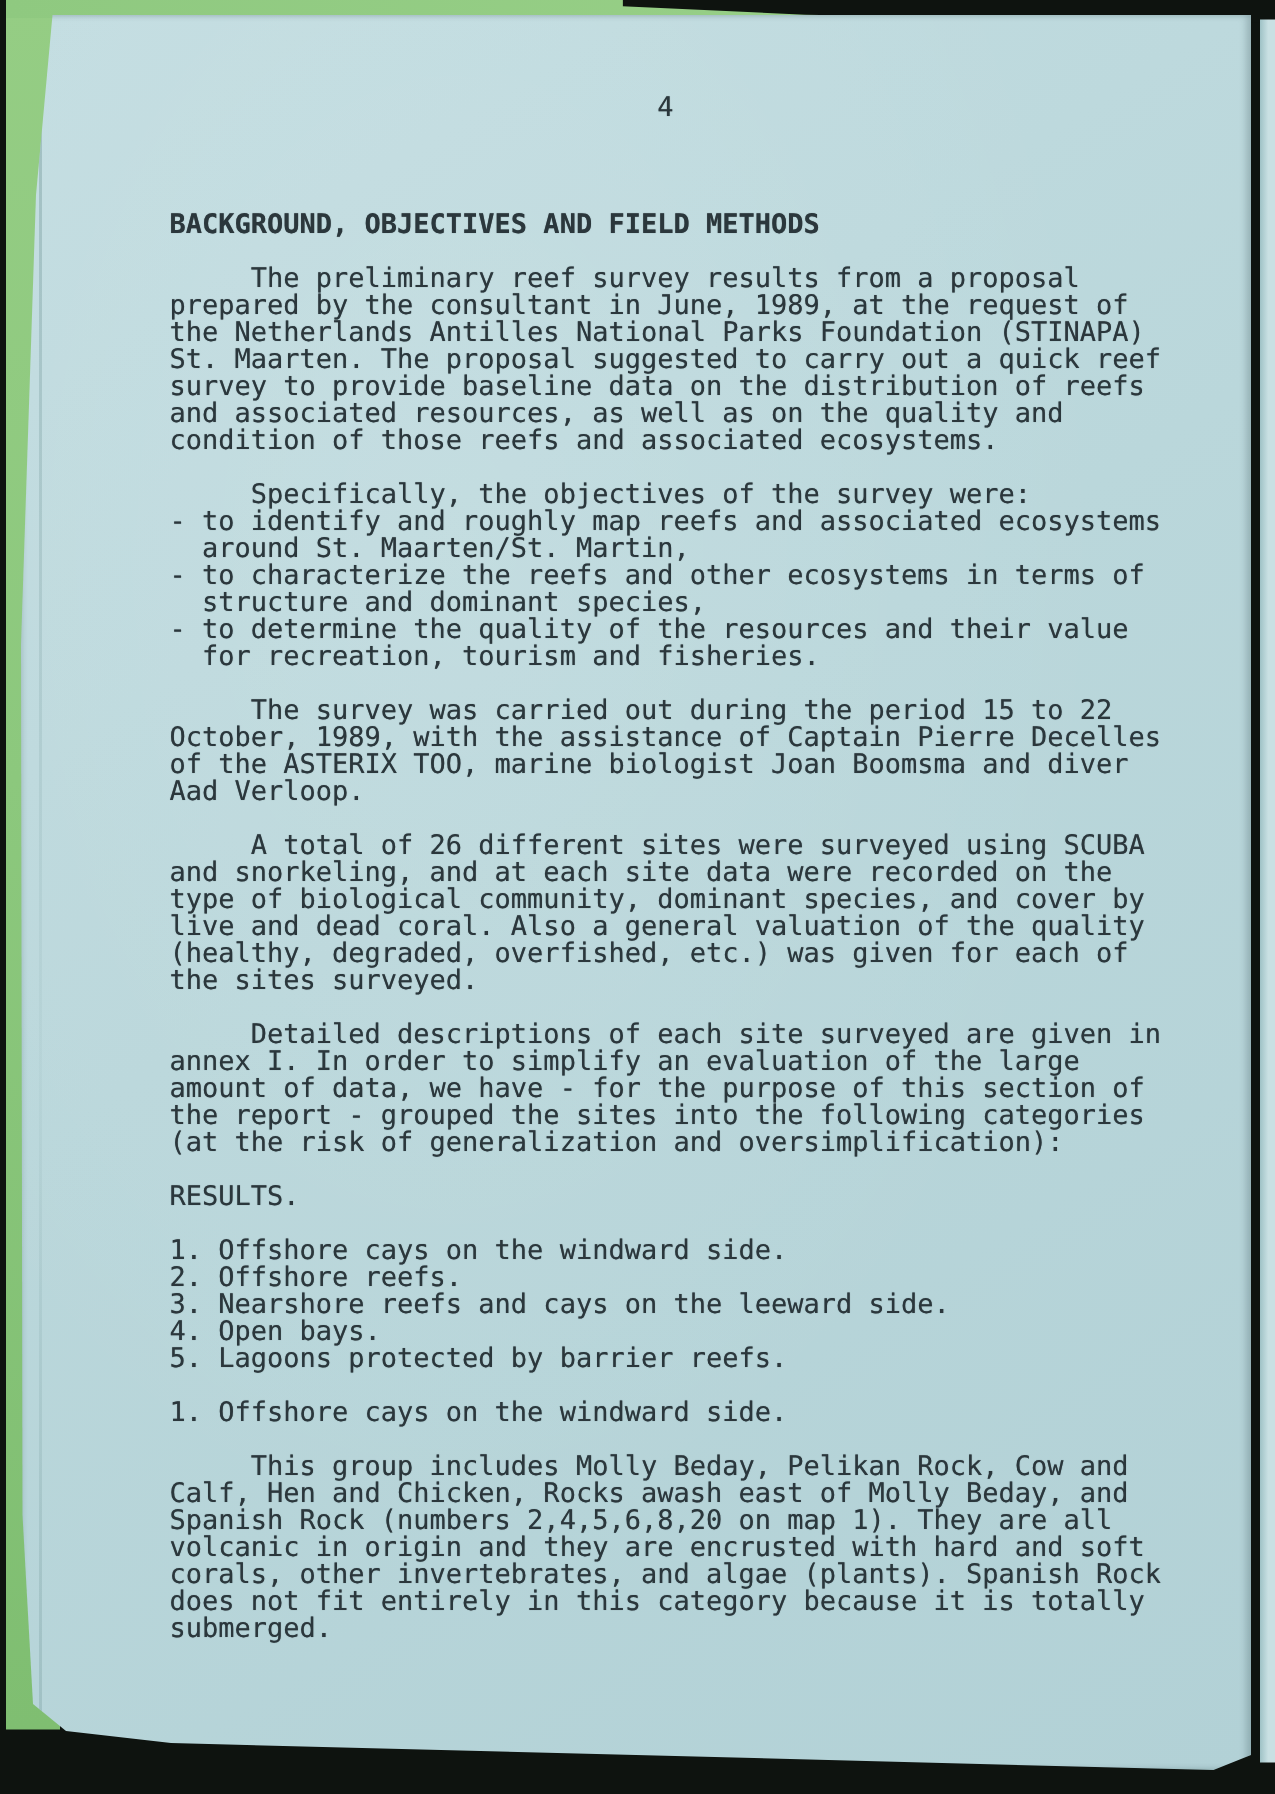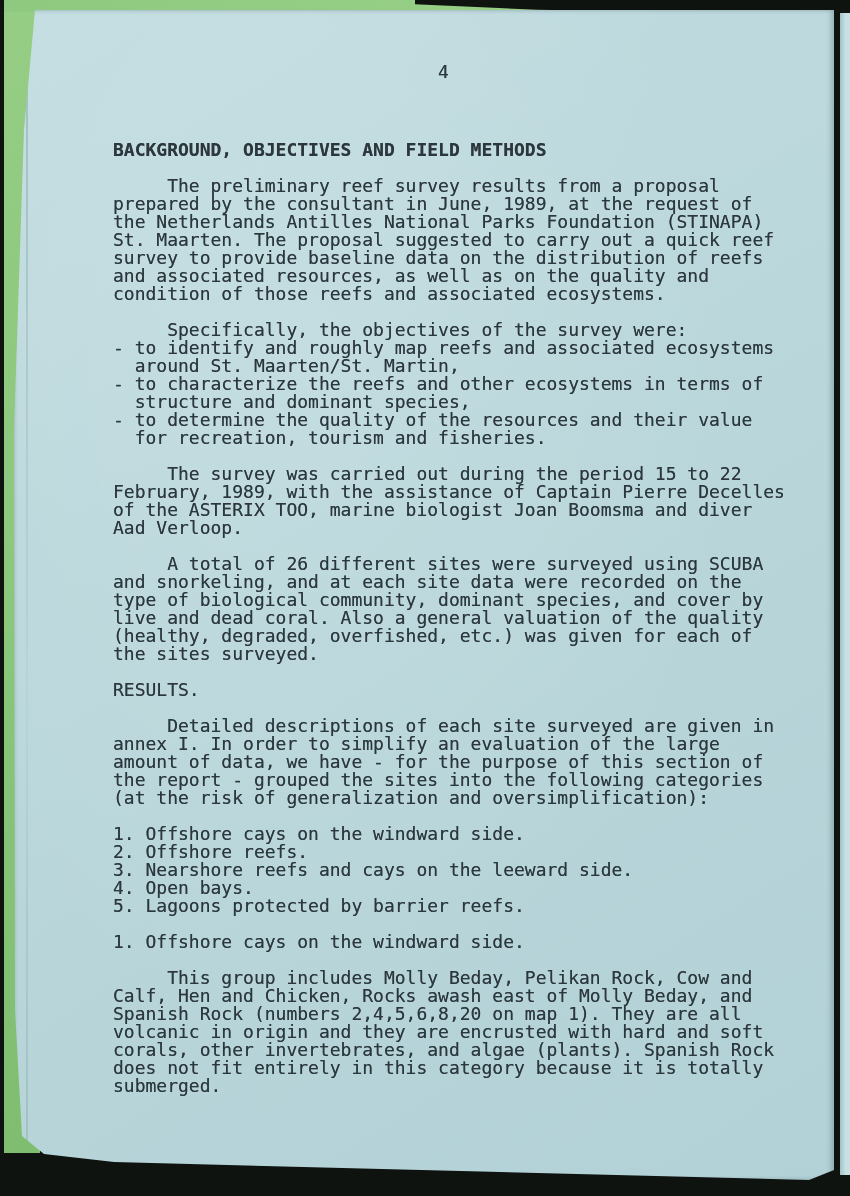--- a/index.html
+++ b/index.html
@@ -78,35 +78,35 @@
 and associated resources, as well as on the quality and
 condition of those reefs and associated ecosystems.</pre>
     <pre>     Specifically, the objectives of the survey were:
 - to identify and roughly map reefs and associated ecosystems
   around St. Maarten/St. Martin,
 - to characterize the reefs and other ecosystems in terms of
   structure and dominant species,
 - to determine the quality of the resources and their value
   for recreation, tourism and fisheries.</pre>
     <pre>     The survey was carried out during the period 15 to 22
-February, 1989, with the assistance of Captain Pierre Decelles
+October, 1989, with the assistance of Captain Pierre Decelles
 of the ASTERIX TOO, marine biologist Joan Boomsma and diver
 Aad Verloop.</pre>
     <pre>     A total of 26 different sites were surveyed using SCUBA
 and snorkeling, and at each site data were recorded on the
 type of biological community, dominant species, and cover by
 live and dead coral. Also a general valuation of the quality
 (healthy, degraded, overfished, etc.) was given for each of
 the sites surveyed.</pre>
-    <pre>RESULTS.</pre>
     <pre>     Detailed descriptions of each site surveyed are given in
 annex I. In order to simplify an evaluation of the large
 amount of data, we have - for the purpose of this section of
 the report - grouped the sites into the following categories
 (at the risk of generalization and oversimplification):</pre>
+    <pre>RESULTS.</pre>
     <pre>1. Offshore cays on the windward side.
 2. Offshore reefs.
 3. Nearshore reefs and cays on the leeward side.
 4. Open bays.
 5. Lagoons protected by barrier reefs.</pre>
     <pre>1. Offshore cays on the windward side.</pre>
     <pre>     This group includes Molly Beday, Pelikan Rock, Cow and
 Calf, Hen and Chicken, Rocks awash east of Molly Beday, and
 Spanish Rock (numbers 2,4,5,6,8,20 on map 1). They are all
 volcanic in origin and they are encrusted with hard and soft

